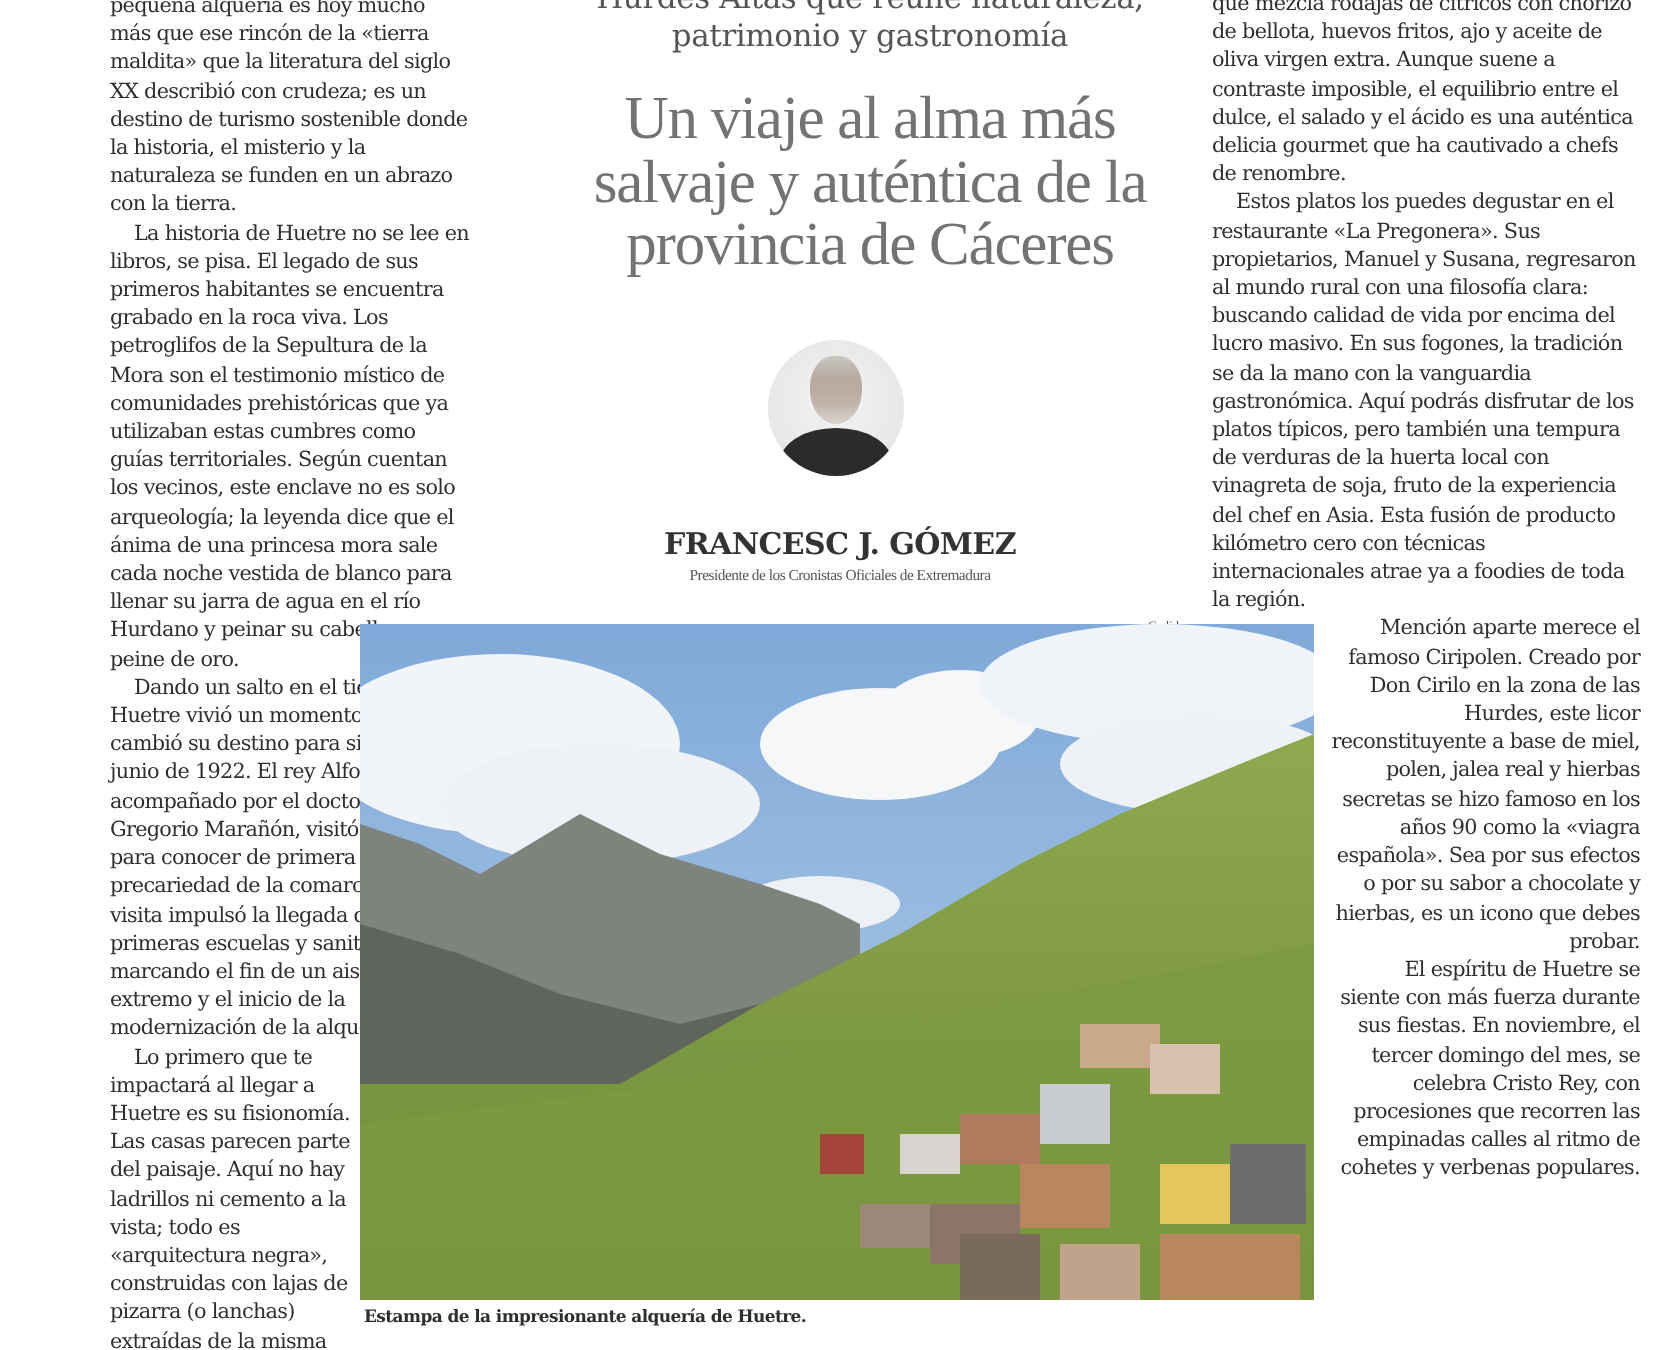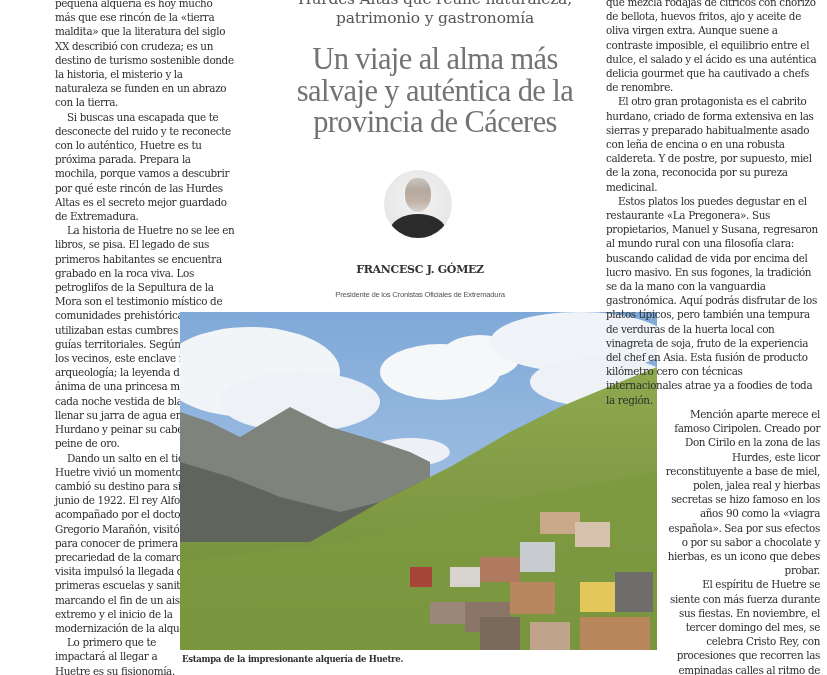--- a/index.html
+++ b/index.html
@@ -17,35 +17,34 @@
   #headline { position: absolute; left: 270px; top: 44px; width: 330px; text-align: center;
               font-family: "Liberation Serif", serif; font-size: 30.5px; line-height: 31.5px;
               color: #737373; letter-spacing: -0.6px; font-weight: normal; margin: 0; }
   #avatar { position: absolute; left: 384px; top: 170px; width: 68px; height: 68px; border-radius: 50%;
             background: radial-gradient(circle at 50% 45%, #f3f3f3 0%, #e9e9ea 60%, #e2e2e4 100%); overflow: hidden; }
   #avatar .head { position: absolute; left: 21px; top: 8px; width: 26px; height: 34px; border-radius: 45% 45% 50% 50%;
                   background: linear-gradient(#c9c6c2 0%, #b5a89d 35%, #c2b3a7 70%, #d8d4cf 100%); }
   #avatar .body { position: absolute; left: 6px; top: 44px; width: 56px; height: 34px; border-radius: 50% 50% 0 0;
                   background: #2b2b2b; }
   #byline { position: absolute; left: 300px; top: 263px; width: 240px; text-align: center; }
-  #author-name { font-size: 11px; font-weight: bold; letter-spacing: -0.3px; color: #333; display: block; }
-  #author-role { font-family: Liberation Sans, sans-serif; font-size: 7.7px; letter-spacing: -0.25px; color: #555; display: block; margin-top: 14px; }
+  #author-name { font-size: 15px; font-weight: bold; letter-spacing: -0.3px; color: #333; display: block; }
+  #author-role { font-family: Liberation Serif, serif; font-size: 7.7px; letter-spacing: -0.25px; color: #555; display: block; margin-top: 2px; }
   #credit { position: absolute; left: 574px; top: 286px; font-family: Liberation Serif, serif; font-size: 6.5px; color: #555; margin-top: 24px; }
   #photo { position: absolute; left: 180px; top: 312px; width: 477px; height: 338px; overflow: hidden; }
   #photo svg { display: block; }
   #caption { position: absolute; left: 182px; top: 654px; font-size: 8.5px; font-weight: bold; letter-spacing: -0.3px; color: #2e2e2e; }
 </style>
 </head>
 <body>
 
 <div id="page">
 
   <div id="col-left" class="col">
     <p class="noindent">pequeña alquería es hoy mucho más que ese rincón de la «tierra maldita» que la literatura del siglo XX describió con crudeza; es un destino de turismo sostenible donde la historia, el misterio y la naturaleza se funden en un abrazo con la tierra.</p>
-    <p>Si buscas una escapada que te desconecte del ruido y te reconecte con lo auténtico, Huetre es tu próxima parada. Prepara la mochila, porque vamos a descubrir por qué este rincón de las Hurdes Altas es el secreto mejor guardado de Extremadura.</p>
     <p>La historia de Huetre no se lee en libros, se pisa. El legado de sus primeros habitantes se encuentra grabado en la roca viva. Los petroglifos de la Sepultura de la Mora son el testimonio místico de comunidades prehistóricas que ya utilizaban estas cumbres como guías territoriales. Según cuentan los vecinos, este enclave no es solo arqueología; la leyenda dice que el ánima de una princesa mora sale cada noche vestida de blanco para llenar su jarra de agua en el río Hurdano y peinar su cabello con un peine de oro.</p>
     <p style="width:176px">Dando un salto en el tiempo, Huetre vivió un momento que cambió su destino para siempre en junio de 1922. El rey Alfonso XIII, acompañado por el doctor Gregorio Marañón, visitó la zona para conocer de primera mano la precariedad de la comarca. Esta visita impulsó la llegada de las primeras escuelas y sanitarios, marcando el fin de un aislamiento extremo y el inicio de la modernización de la alquería.</p>
     <p class="narrow">Lo primero que te impactará al llegar a Huetre es su fisionomía. Las casas parecen parte del paisaje. Aquí no hay ladrillos ni cemento a la vista; todo es «arquitectura negra», construidas con lajas de pizarra (o lanchas) extraídas de la misma ladera.</p>
 
   </div>
 
   <div id="kicker">
     <span>Hurdes Altas que reúne naturaleza, patrimonio y gastronomía</span>
   </div>
   <h1 id="headline">Un viaje al alma más salvaje y auténtica de la provincia de Cáceres</h1>
@@ -106,19 +105,18 @@
         <rect x="300" y="305" width="40" height="33" fill="#7a6a5c"></rect>
         <rect x="250" y="290" width="35" height="22" fill="#9c8878"></rect>
       </g>
     </svg>
   </div>
 
   <div id="caption">Estampa de la impresionante alquería de Huetre.</div>
 
   <div id="col-right" class="col">
     <p class="noindent">que mezcla rodajas de cítricos con chorizo de bellota, huevos fritos, ajo y aceite de oliva virgen extra. Aunque suene a contraste imposible, el equilibrio entre el dulce, el salado y el ácido es una auténtica delicia gourmet que ha cautivado a chefs de renombre.</p>
-    <p>El otro gran protagonista es el cabrito hurdano, criado de forma extensiva en las sierras y preparado habitualmente asado con leña de encina o en una robusta caldereta. Y de postre, por supuesto, miel de la zona, reconocida por su pureza medicinal.</p>
     <p>Estos platos los puedes degustar en el restaurante «La Pregonera». Sus propietarios, Manuel y Susana, regresaron al mundo rural con una filosofía clara: buscando calidad de vida por encima del lucro masivo. En sus fogones, la tradición se da la mano con la vanguardia gastronómica. Aquí podrás disfrutar de los platos típicos, pero también una tempura de verduras de la huerta local con vinagreta de soja, fruto de la experiencia del chef en Asia. Esta fusión de producto kilómetro cero con técnicas internacionales atrae ya a foodies de toda la región.</p>
     <p class="wrap-right">Mención aparte merece el famoso Ciripolen. Creado por Don Cirilo en la zona de las Hurdes, este licor reconstituyente a base de miel, polen, jalea real y hierbas secretas se hizo famoso en los años 90 como la «viagra española». Sea por sus efectos o por su sabor a chocolate y hierbas, es un icono que debes probar.</p>
     <p class="wrap-right">El espíritu de Huetre se siente con más fuerza durante sus fiestas. En noviembre, el tercer domingo del mes, se celebra Cristo Rey, con procesiones que recorren las empinadas calles al ritmo de cohetes y verbenas populares.</p>
 
   </div>
 </div>
 
 </body></html>

